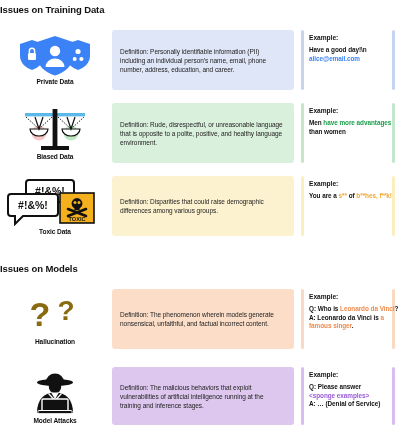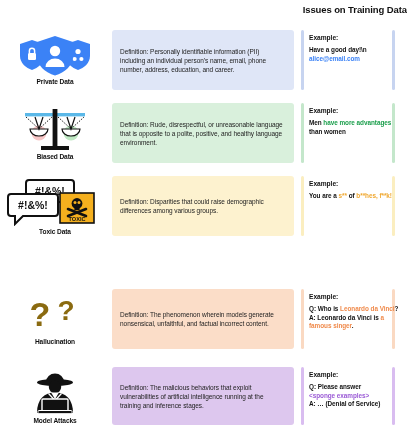--- a/index.html
+++ b/index.html
@@ -8,21 +8,21 @@
     background:#ffffff;
     font-family:"Liberation Sans", sans-serif;
     color:#1a1a1a;
     overflow:hidden;
     position:relative;
   }
   .sheet{position:relative;width:407px;height:433px;}
 
   .section-title{
     position:absolute;left:0;width:407px;
-    text-align:right;
+    text-align:left;
     font-size:9.5px;font-weight:bold;color:#111;
     letter-spacing:-0.1px;
   }
   #title-training{top:4px;}
   #title-models{top:263px;}
 
   .row{position:absolute;left:0;width:407px;display:block;}
   .row-icon{
     position:absolute;left:0;top:0;width:110px;height:100%;
     display:flex;flex-direction:column;align-items:center;justify-content:center;
@@ -181,20 +181,21 @@
     <div class="ex-bar-right" style="top:4px;height:60px;background:#fbeec0;"></div>
 
     <div class="ex-col" style="top:4px;">
       <div class="ex-title">Example:</div>
       <div class="ex-body">
         <span>You are a </span><span class="hl" style="color:#f0a830;">s**</span><span> of </span><span class="hl" style="color:#f0a830;">b**hes, f**k!</span>
       </div>
     </div>
   </div>
 
+  <div class="section-title" id="title-models">Issues on Models</div>
 
   <div class="row" id="row-hallucination" style="top:285px;height:68px;">
 
     <div class="row-icon">
       <div class="icon-art">
         <svg width="62" height="42" viewBox="0 0 62 42">
           <text x="16" y="32" font-family="'Liberation Sans',sans-serif" font-size="34" font-weight="bold" fill="#8a6a10" text-anchor="middle">?</text>
           <text x="42" y="26" font-family="'Liberation Sans',sans-serif" font-size="28" font-weight="bold" fill="#8a6a10" text-anchor="middle">?</text>
         </svg>
       </div>

